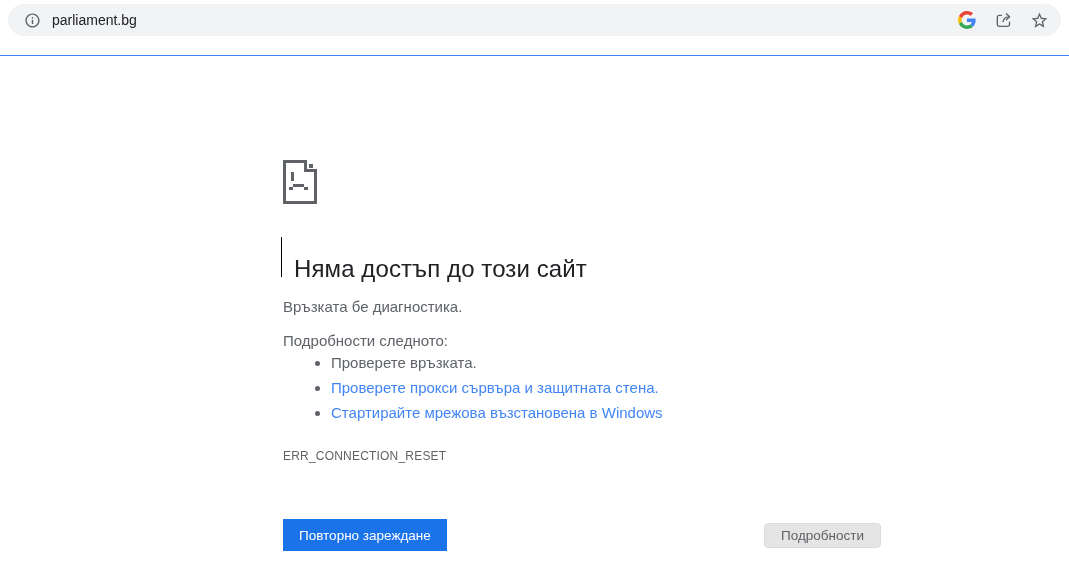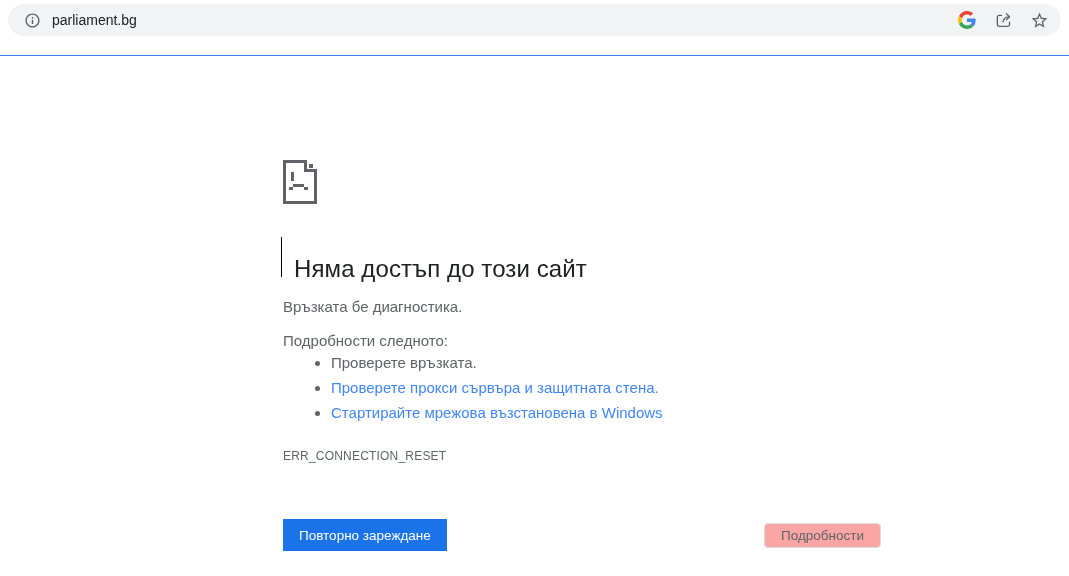--- a/index.html
+++ b/index.html
@@ -139,21 +139,21 @@
     border: none;
     border-radius: 0;
     font-family: "Liberation Sans", sans-serif;
     font-size: 13.5px;
     padding: 0 16px;
     height: 32px;
     min-width: 160px;
     cursor: pointer;
   }
   .details-button {
-    background: #fca5a5;
+    background: #e5e5e5;
     color: #5f6368;
     border: 1px solid #dadce0;
     border-radius: 4px;
     font-family: "Liberation Sans", sans-serif;
     font-size: 13.5px;
     padding: 0 16px;
     height: 25px;
     min-width: 114px;
     box-sizing: border-box;
     cursor: pointer;

